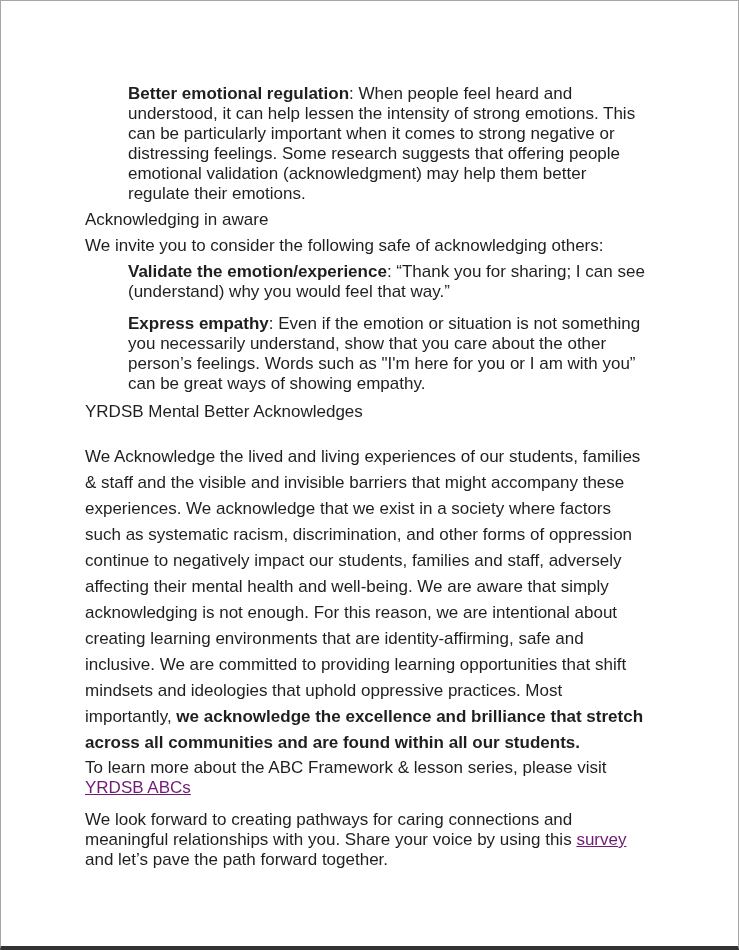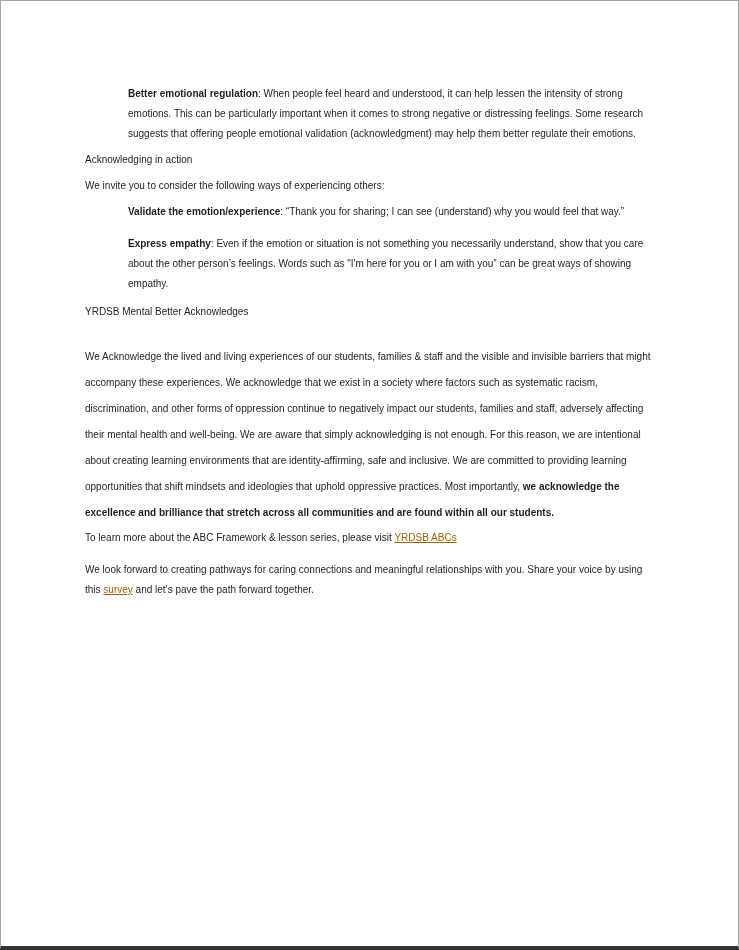--- a/index.html
+++ b/index.html
@@ -12,21 +12,21 @@
     width: 739px;
     height: 950px;
     box-sizing: border-box;
     background: #ffffff;
     border-top: 1px solid #a6a6a6;
     border-left: 1px solid #a6a6a6;
     border-right: 1px solid #a6a6a6;
     border-bottom: 4px solid #333333;
     overflow: hidden;
     font-family: "Liberation Sans", sans-serif;
-    font-size: 10px;
+    font-size: 17px;
     color: #1f1f1f;
   }
   .content {
     box-sizing: content-box;
     padding: 83px 0 0 84px;
     width: 566px;
   }
   .para {
     margin: 0 0 6px 0;
     line-height: 20px;
@@ -39,36 +39,36 @@
   .mb-tight   { margin-bottom: 12px; }
   .mb-med     { margin-bottom: 8px; }
   .mb-big     { margin-bottom: 32px; }
   .mb-heading { margin-bottom: 22px; }
   .mb-learn   { margin-bottom: 12px; }
   .ack-para {
     line-height: 26px;
     margin-bottom: 2px;
   }
   a.doclink {
-    color: #a16207;
+    color: #701a75;
     text-decoration: underline;
     cursor: pointer;
   }
 </style>
 </head>
 <body>
 
 <div class="page">
   <div class="content">
 
     <p class="para indent"><span class="b">Better emotional regulation</span><span>: When people feel heard and understood, it can help lessen the intensity of strong emotions. This can be particularly important when it comes to strong negative or distressing feelings. Some research suggests that offering people emotional validation (acknowledgment) may help them better regulate their emotions.</span></p>
 
-    <p class="para">Acknowledging in action</p>
+    <p class="para">Acknowledging in aware</p>
 
-    <p class="para">We invite you to consider the following ways of experiencing others:</p>
+    <p class="para">We invite you to consider the following safe of acknowledging others:</p>
 
 
     <p class="para indent mb-tight"><span class="b">Validate the emotion/experience</span><span>: “Thank you for sharing; I can see (understand) why you would feel that way.”</span></p>
 
     <p class="para indent mb-med"><span class="b">Express empathy</span><span>: Even if the emotion or situation is not something you necessarily understand, show that you care about the other person’s feelings. Words such as "I'm here for you or I am with you” can be great ways of showing empathy.</span></p>
 
 
     <p class="para mb-heading">YRDSB Mental Better Acknowledges</p>
 
     <p class="para ack-para"><span>We Acknowledge the lived and living experiences of our students, families &amp; staff and the visible and invisible barriers that might accompany these experiences. We acknowledge that we exist in a society where factors such as systematic racism, discrimination, and other forms of oppression continue to negatively impact our students, families and staff, adversely affecting their mental health and well-being. We are aware that simply acknowledging is not enough. For this reason, we are intentional about creating learning environments that are identity-affirming, safe and inclusive. We are committed to providing learning opportunities that shift mindsets and ideologies that uphold oppressive practices. Most importantly, </span><span class="b">we acknowledge the excellence and brilliance that stretch across all communities and are found within all our students.</span></p>

